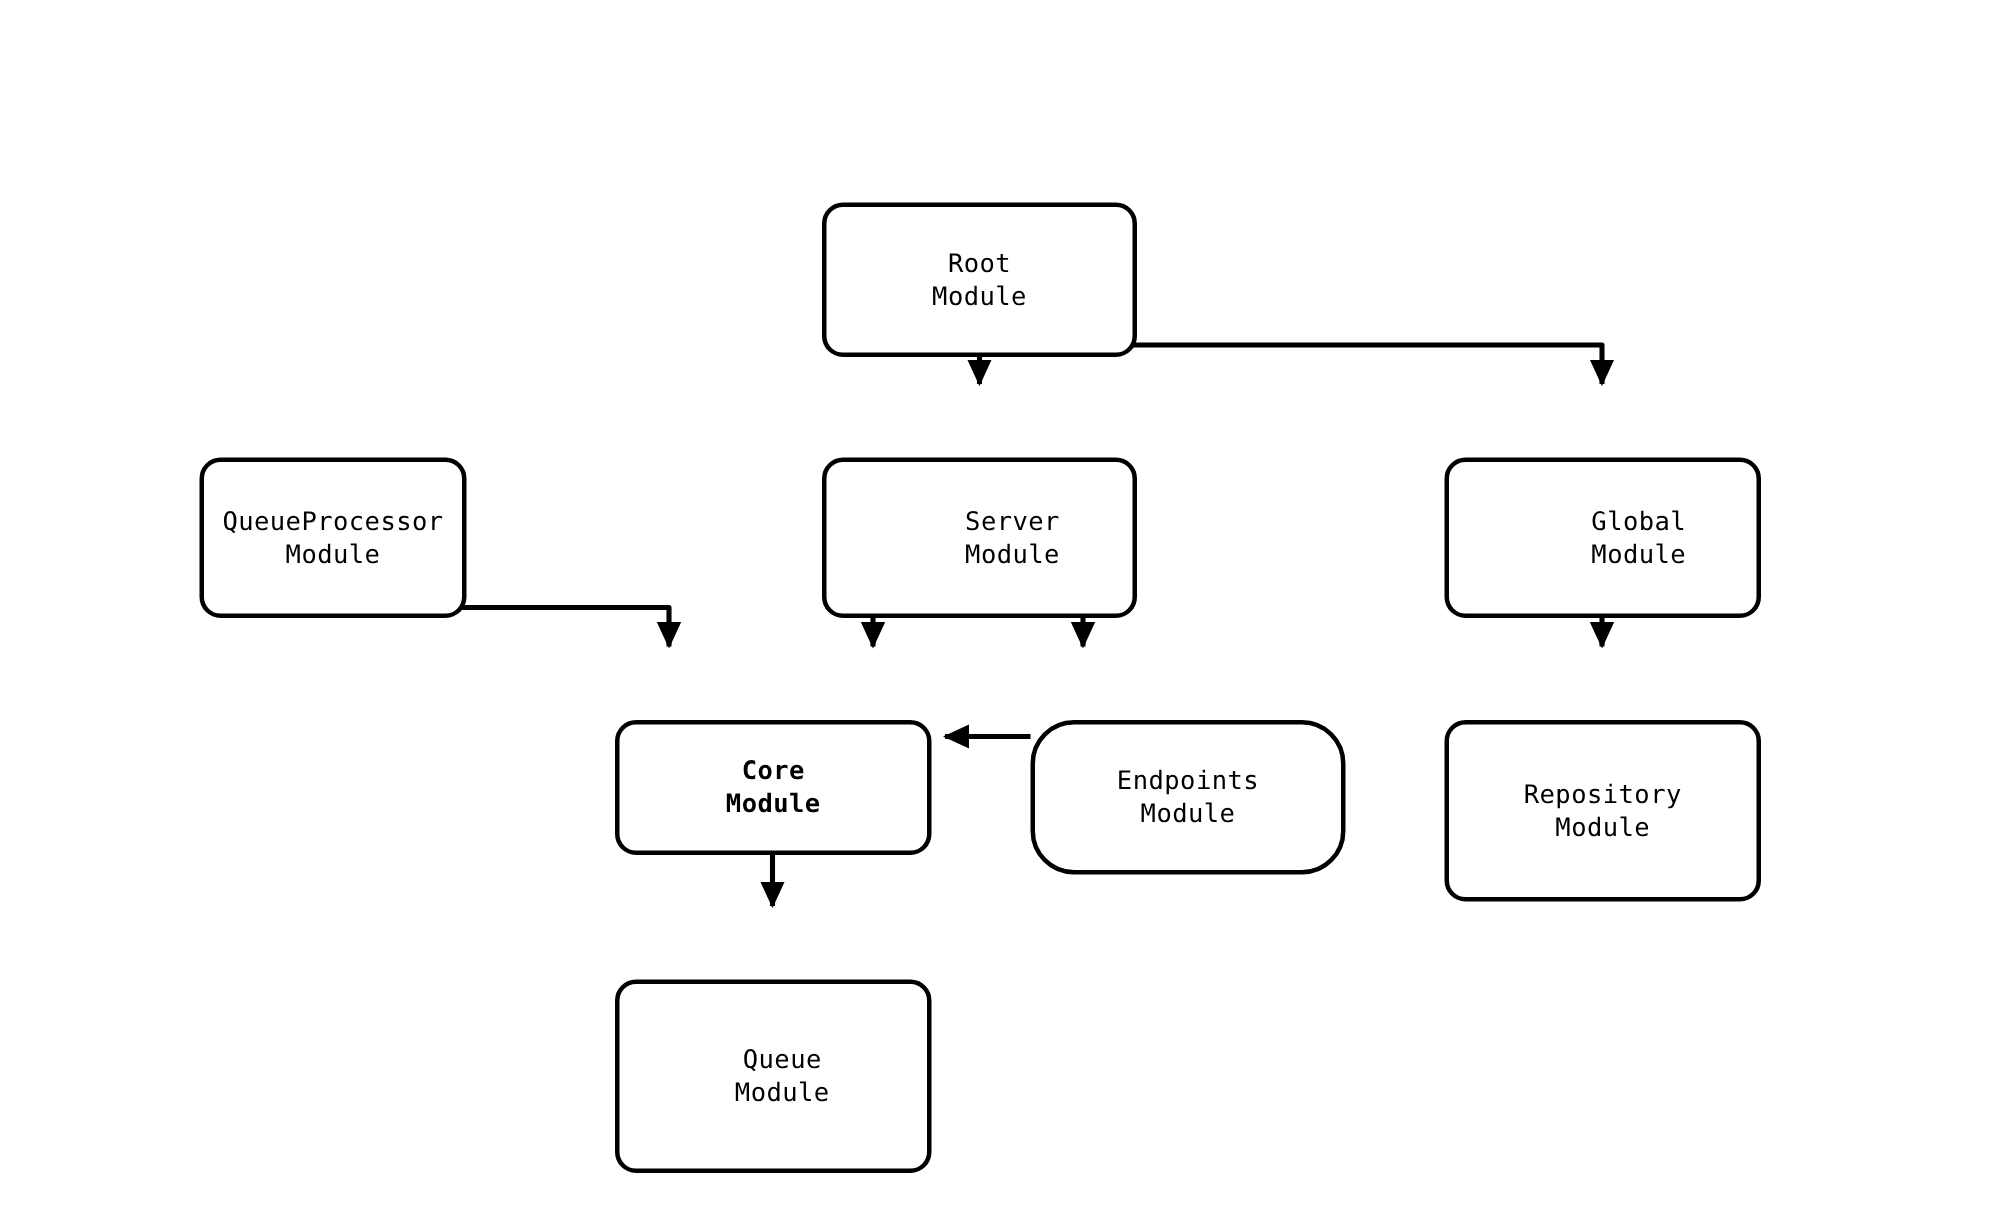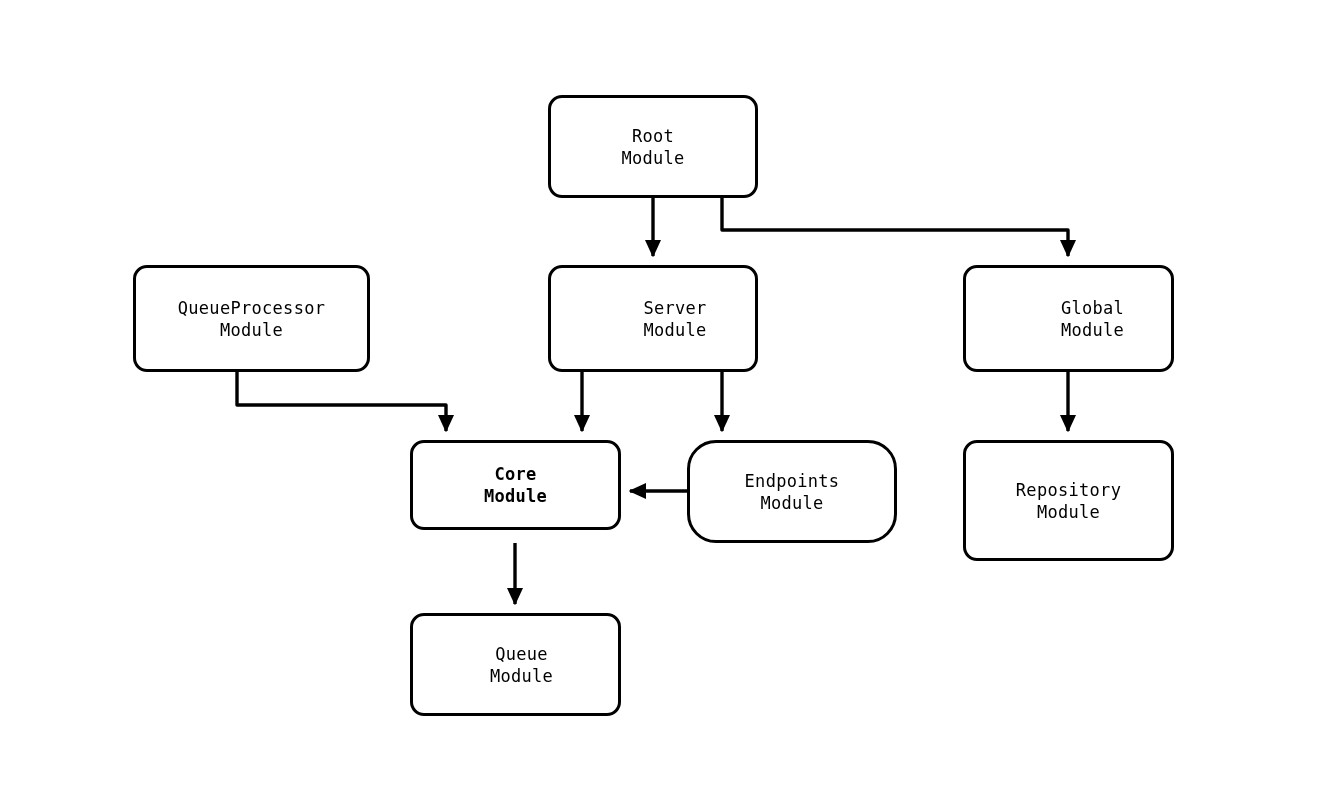--- a/index.html
+++ b/index.html
@@ -29,20 +29,21 @@
     position: absolute;
     box-sizing: border-box;
     background: #ffffff;
     border: 3px solid #000000;
     border-radius: 14px;
     display: flex;
     flex-direction: column;
     align-items: center;
     justify-content: center;
     z-index: 2;
+    margin-top: 40px;
   }
   .node-label {
     font-family: "DejaVu Sans Mono", "Liberation Mono", monospace;
     font-size: 17px;
     line-height: 22px;
     color: #000000;
     text-align: center;
     white-space: pre;
     letter-spacing: 0.3px;
   }
@@ -74,21 +75,21 @@
     <path d="M 1068 372 L 1068 431" fill="none" stroke="#000000" stroke-width="3.4" marker-end="url(#arrowhead)"></path>
 
     <path d="M 515 543 L 515 604" fill="none" stroke="#000000" stroke-width="3.4" marker-end="url(#arrowhead)"></path>
   </svg>
 
   <div class="node" style="left:548px; top:95px; width:210px; height:103px;">
     <span class="node-label">Root</span>
     <span class="node-label">Module</span>
   </div>
 
-  <div class="node" style="left:133px; top:265px; width:237px; height:107px;">
+  <div class="node" style="left:133px; top:265px; width:178px; height:107px;">
     <span class="node-label">QueueProcessor</span>
     <span class="node-label">Module</span>
   </div>
 
   <div class="node" style="left:548px; top:265px; width:210px; height:107px;padding-left:44px;">
     <span class="node-label">Server</span>
     <span class="node-label">Module</span>
   </div>
 
   <div class="node" style="left:963px; top:265px; width:211px; height:107px;padding-left:48px;">
@@ -104,18 +105,18 @@
   <div class="node" style="left:687px; top:440px; width:210px; height:103px;border-radius:29px;">
     <span class="node-label">Endpoints</span>
     <span class="node-label">Module</span>
   </div>
 
   <div class="node" style="left:963px; top:440px; width:211px; height:121px;">
     <span class="node-label">Repository</span>
     <span class="node-label">Module</span>
   </div>
 
-  <div class="node" style="left:410px; top:613px; width:211px; height:103px;padding-left:12px;">
+  <div class="node" style="left:410px; top:613px; width:211px; height:129px;padding-left:12px;">
     <span class="node-label">Queue</span>
     <span class="node-label">Module</span>
   </div>
 
 </div>
 
 </body></html>

